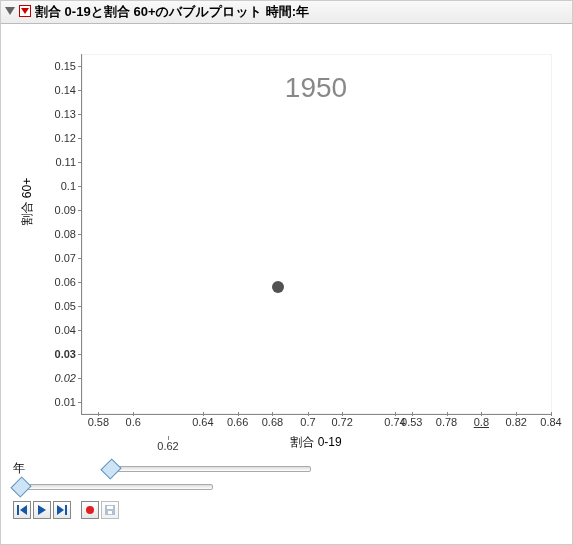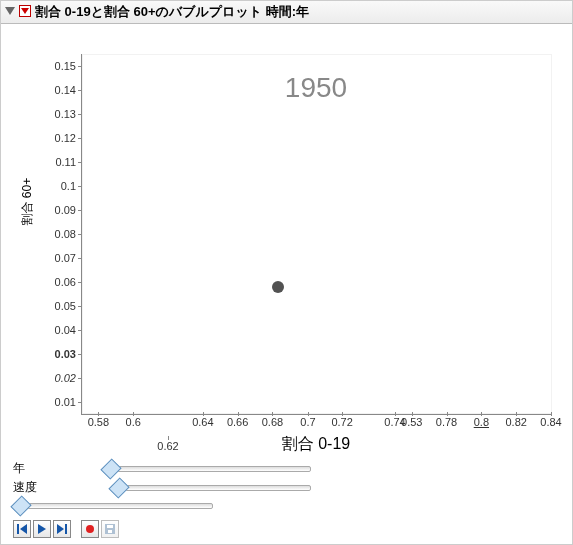--- a/index.html
+++ b/index.html
@@ -111,21 +111,21 @@
   transform-origin: left top;
   font-size: 12px;
   white-space: nowrap;
 }
 .x-axis-label {
   position: absolute;
   top: 410px;
   left: 80px;
   width: 470px;
   text-align: center;
-  font-size: 16px;
+  font-size: 12px;
 }
 .controls {
   padding: 4px 8px 2px 12px;
 }
 .control-row {
   display: flex;
   align-items: center;
   margin-bottom: 2px;
 }
 .control-label {
@@ -239,27 +239,20 @@
 
   <div class="controls">
     <div class="control-row">
       <span class="control-label">年</span>
       <div class="slider">
         <div class="slider-track"></div>
         <div id="thumb-year" class="slider-thumb" style="left: 0px;"></div>
       </div>
     </div>
     <div class="control-row">
-      <span class="control-label">速度</span>
-      <div class="slider">
-        <div class="slider-track"></div>
-        <div id="thumb-speed" class="slider-thumb" style="left: 8px;"></div>
-      </div>
-    </div>
-    <div class="control-row">
       <div class="slider">
         <div class="slider-track"></div>
         <div id="thumb-size" class="slider-thumb" style="left: 8px;"></div>
       </div>
     </div>
   </div>
 
   <div class="button-row">
     <div class="btn">
       <svg width="10" height="10">

